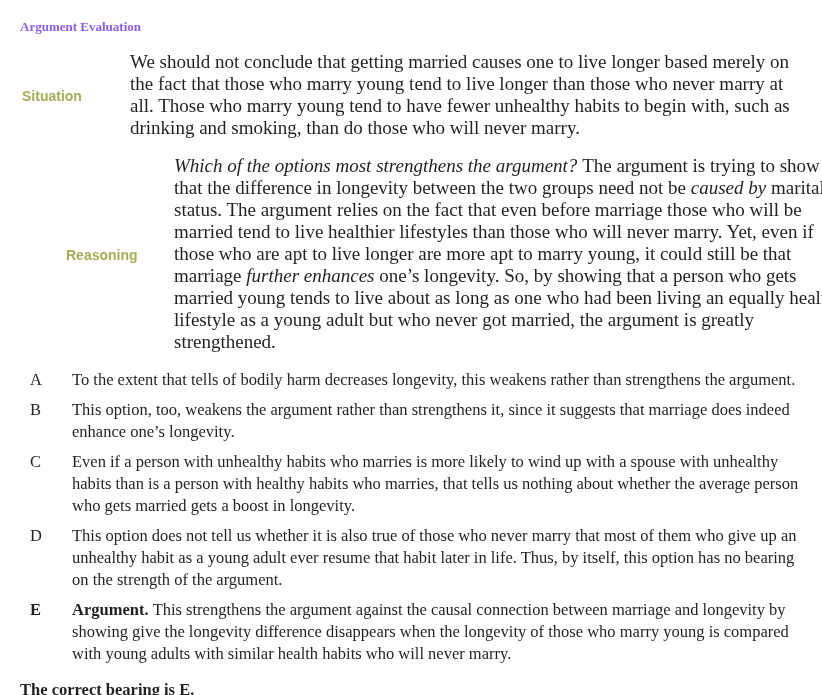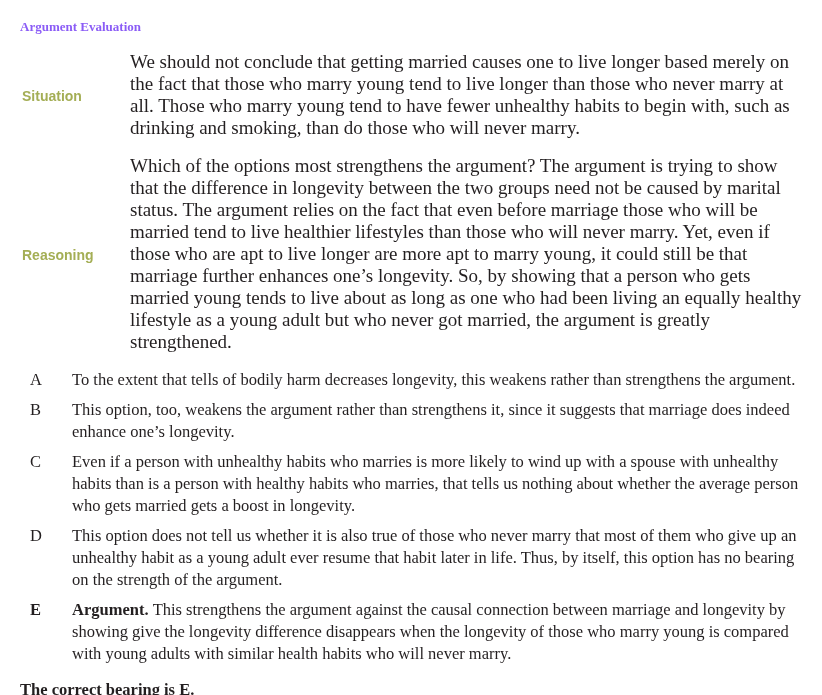--- a/index.html
+++ b/index.html
@@ -62,39 +62,39 @@
     font-size: 16.5px;
     line-height: 22px;
   }
   .footer-line {
     font-size: 16.5px;
     line-height: 22px;
     font-weight: bold;
     margin: 14px 0 0 0;
   }
   .seg-normal { font-style: normal; font-weight: normal; }
-  .seg-italic { }
+  .seg-italic { font-style: italic; }
   .seg-bold   { font-weight: bold; }
   .style-bold { font-weight: bold; }
   .style-normal { font-weight: normal; }
 </style>
 </head>
 <body>
 
 <div class="page">
 
   <h1 class="doc-title">Argument Evaluation</h1>
 
   <div class="section">
     <div class="section-label olive" style="color: rgb(164, 174, 85);">Situation</div>
     <div class="section-body"><span class="seg-normal">We should not conclude that getting married causes one to live longer based merely on the fact that those who marry young tend to live longer than those who never marry at all. Those who marry young tend to have fewer unhealthy habits to begin with, such as drinking and smoking, than do those who will never marry.</span></div>
   </div>
 
   <div class="section">
-    <div class="section-label olive" style="color: rgb(164, 174, 85);">Reasoning</div>
+    <div class="section-label olive" style="color: rgb(164, 174, 85); margin-left: 44px;">Reasoning</div>
     <div class="section-body"><span class="seg-italic">Which of the options most strengthens the argument? </span><span class="seg-normal">The argument is trying to show that the difference in longevity between the two groups need not be </span><span class="seg-italic">caused by</span><span class="seg-normal"> marital status. The argument relies on the fact that even before marriage those who will be married tend to live healthier lifestyles than those who will never marry. Yet, even if those who are apt to live longer are more apt to marry young, it could still be that marriage </span><span class="seg-italic">further enhances</span><span class="seg-normal"> one’s longevity. So, by showing that a person who gets married young tends to live about as long as one who had been living an equally healthy lifestyle as a young adult but who never got married, the argument is greatly strengthened.</span></div>
   </div>
 
   <div class="options">
 
     <div class="option-row">
       <div class="option-letter style-normal">A</div>
       <div class="option-text"><span class="seg-normal">To the extent that tells of bodily harm decreases longevity, this weakens rather than strengthens the argument.</span></div>
     </div>
 

